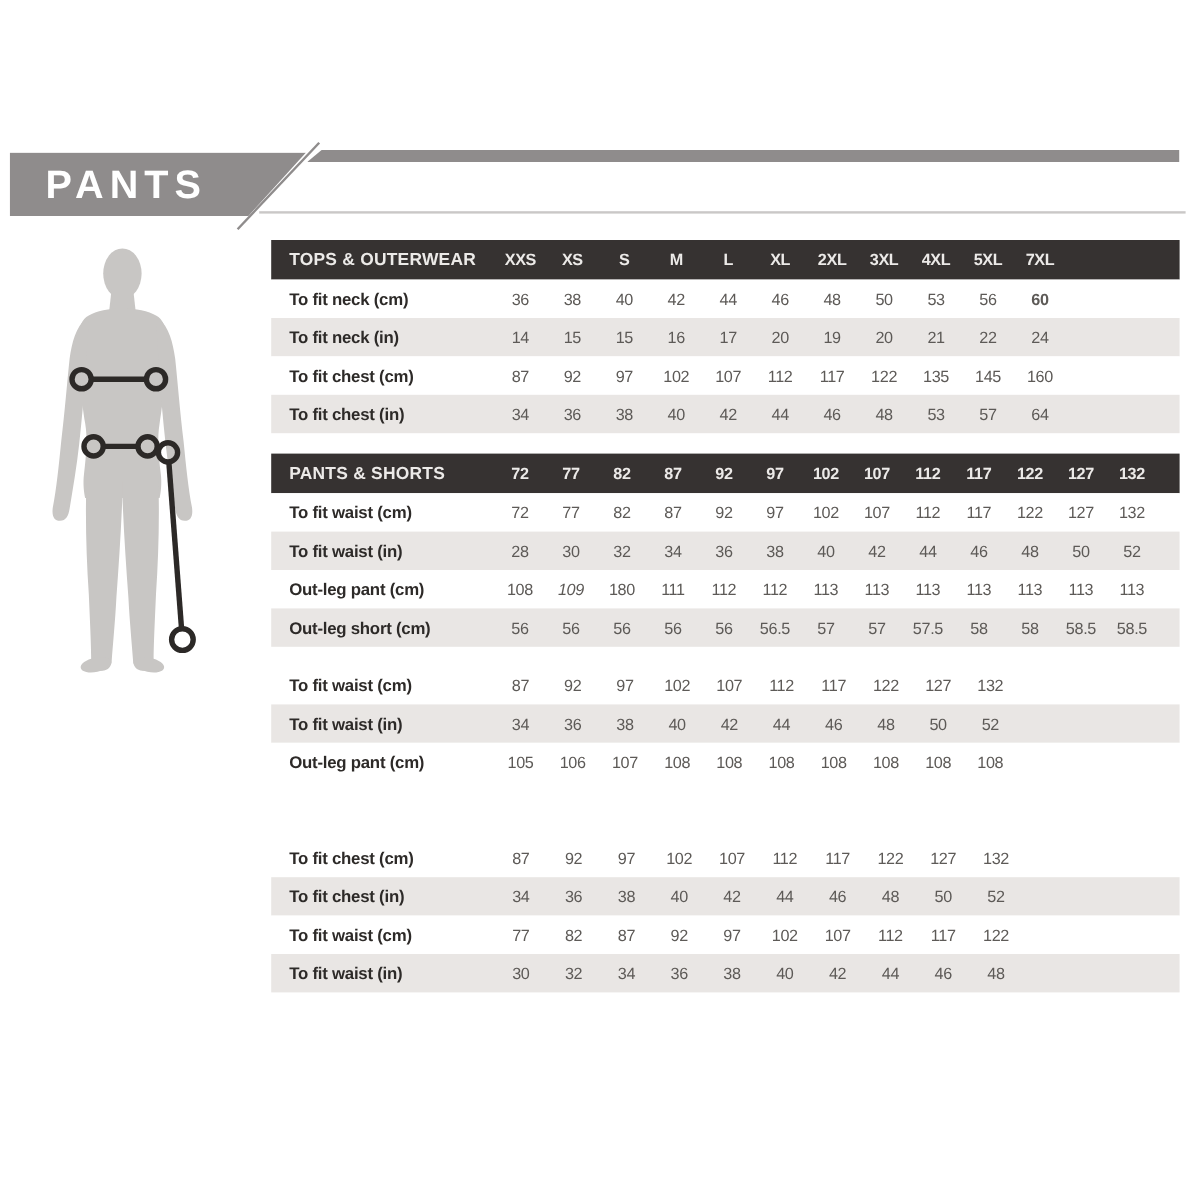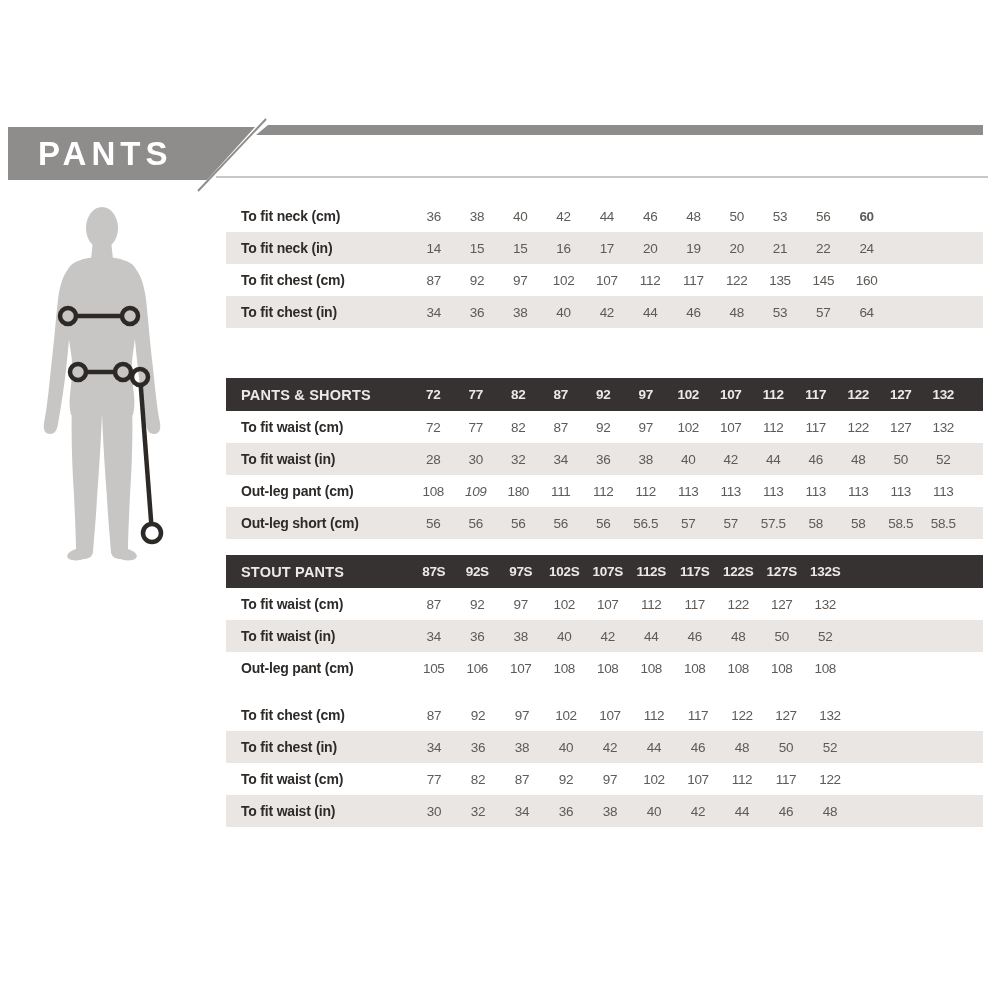--- a/index.html
+++ b/index.html
@@ -125,20 +125,34 @@
     </g>
     <g>
       <line x1="110.7" y1="182" x2="121.3" y2="321"></line>
       <circle cx="110" cy="174" r="8"></circle>
       <circle cx="122" cy="330" r="9"></circle>
     </g>
   </g>
 </svg>
 
 <div class="table" style="top:200px">
+    <div class="thead">
+      <span class="tlabel">TOPS &amp; OUTERWEAR</span>
+      <span class="tcell" style="width: 43.3px;">XXS</span>
+      <span class="tcell" style="width: 43.3px;">XS</span>
+      <span class="tcell" style="width: 43.3px;">S</span>
+      <span class="tcell" style="width: 43.3px;">M</span>
+      <span class="tcell" style="width: 43.3px;">L</span>
+      <span class="tcell" style="width: 43.3px;">XL</span>
+      <span class="tcell" style="width: 43.3px;">2XL</span>
+      <span class="tcell" style="width: 43.3px;">3XL</span>
+      <span class="tcell" style="width: 43.3px;">4XL</span>
+      <span class="tcell" style="width: 43.3px;">5XL</span>
+      <span class="tcell" style="width: 43.3px;">7XL</span>
+    </div>
     <div class="trow">
       <span class="tlabel">To fit neck (cm)</span>
       <span class="tcell tval" style="width: 43.3px;">36</span>
       <span class="tcell tval" style="width: 43.3px;">38</span>
       <span class="tcell tval" style="width: 43.3px;">40</span>
       <span class="tcell tval" style="width: 43.3px;">42</span>
       <span class="tcell tval" style="width: 43.3px;">44</span>
       <span class="tcell tval" style="width: 43.3px;">46</span>
       <span class="tcell tval" style="width: 43.3px;">48</span>
       <span class="tcell tval" style="width: 43.3px;">50</span>
@@ -265,33 +279,20 @@
       <span class="tcell tval" style="width: 42.5px;">57</span>
       <span class="tcell tval" style="width: 42.5px;">57</span>
       <span class="tcell tval" style="width: 42.5px;">57.5</span>
       <span class="tcell tval" style="width: 42.5px;">58</span>
       <span class="tcell tval" style="width: 42.5px;">58</span>
       <span class="tcell tval" style="width: 42.5px;">58.5</span>
       <span class="tcell tval" style="width: 42.5px;">58.5</span>
     </div>
   </div>
 <div class="table" style="top:555px">
-    <div class="thead">
-      <span class="tlabel">STOUT PANTS</span>
-      <span class="tcell" style="width: 43.5px;">87S</span>
-      <span class="tcell" style="width: 43.5px;">92S</span>
-      <span class="tcell" style="width: 43.5px;">97S</span>
-      <span class="tcell" style="width: 43.5px;">102S</span>
-      <span class="tcell" style="width: 43.5px;">107S</span>
-      <span class="tcell" style="width: 43.5px;">112S</span>
-      <span class="tcell" style="width: 43.5px;">117S</span>
-      <span class="tcell" style="width: 43.5px;">122S</span>
-      <span class="tcell" style="width: 43.5px;">127S</span>
-      <span class="tcell" style="width: 43.5px;">132S</span>
-    </div>
     <div class="trow">
       <span class="tlabel">To fit waist (cm)</span>
       <span class="tcell tval" style="width: 43.5px;">87</span>
       <span class="tcell tval" style="width: 43.5px;">92</span>
       <span class="tcell tval" style="width: 43.5px;">97</span>
       <span class="tcell tval" style="width: 43.5px;">102</span>
       <span class="tcell tval" style="width: 43.5px;">107</span>
       <span class="tcell tval" style="width: 43.5px;">112</span>
       <span class="tcell tval" style="width: 43.5px;">117</span>
       <span class="tcell tval" style="width: 43.5px;">122</span>

